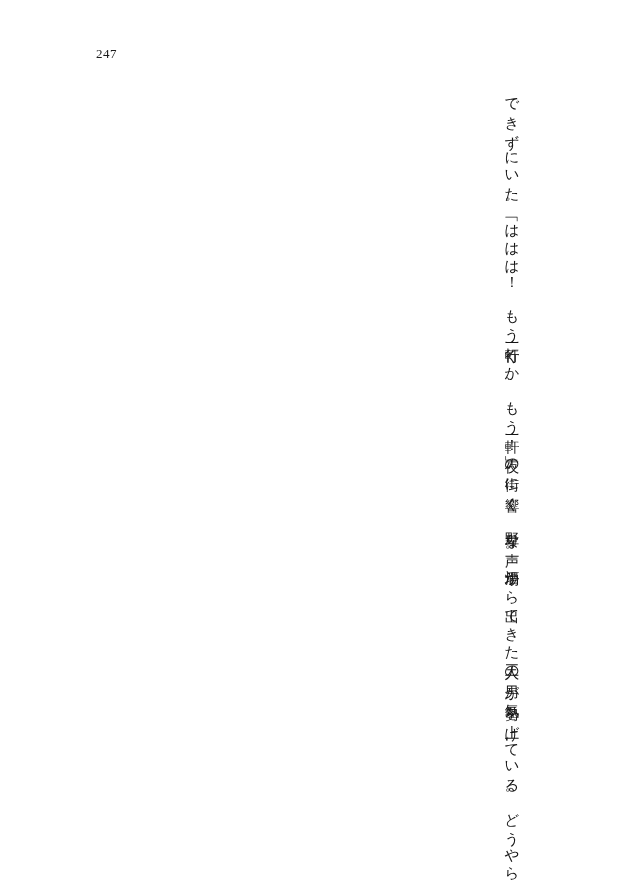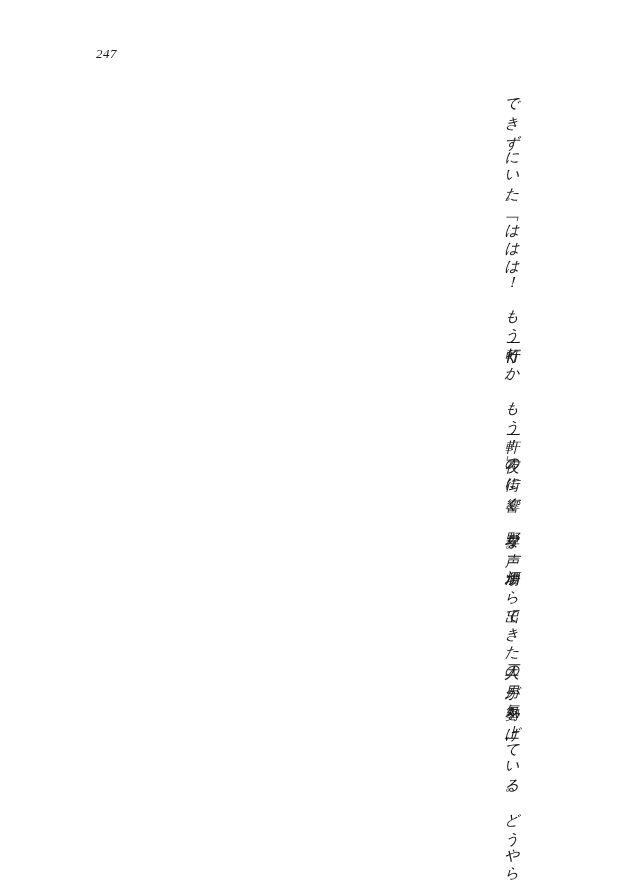--- a/index.html
+++ b/index.html
@@ -9,21 +9,20 @@
   }
   body {
     font-family: "Liberation Serif", "DejaVu Serif", serif;
   }
   .page {
     position: relative;
     width: 621px;
     height: 886px;
     background: #ffffff;
     overflow: hidden;
-    font-style: italic;
   }
   .page-number {
     position: absolute;
     top: 46px;
     left: 96px;
     font-size: 13px;
     color: #1a1a1a;
     letter-spacing: 0.5px;
     font-family: "Liberation Serif", "DejaVu Serif", serif;
   }

